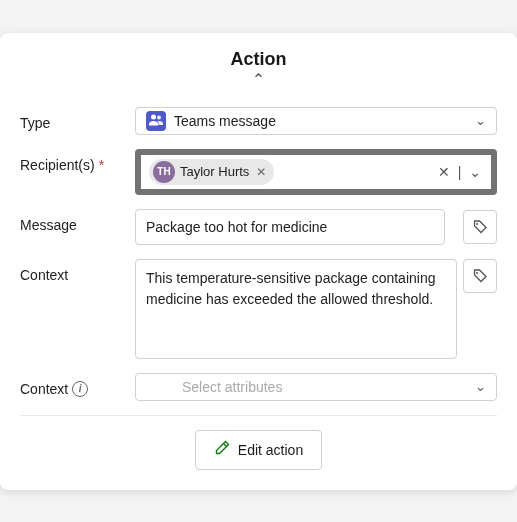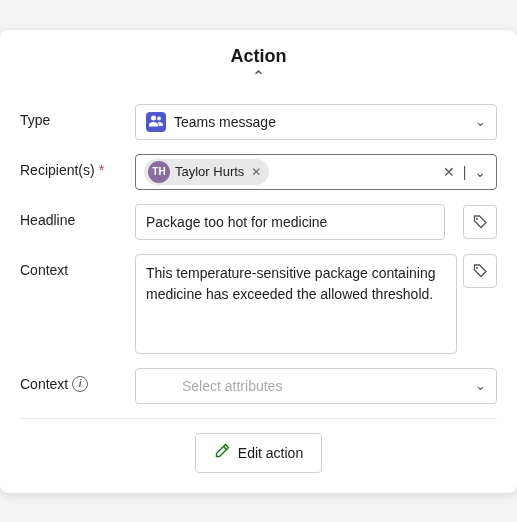--- a/index.html
+++ b/index.html
@@ -95,21 +95,21 @@
       display: flex;
       align-items: center;
       justify-content: space-between;
       border: 1px solid #d1d1d1;
       border-radius: 4px;
       padding: 7px 10px;
       background: #fff;
       cursor: pointer;
       font-size: 14px;
       color: #222;
-      height: 36px;
+      height: 28px;
     }
 
     .dropdown-left {
       display: flex;
       align-items: center;
       gap: 8px;
     }
 
     .teams-icon {
       width: 20px;
@@ -118,21 +118,21 @@
 
     .chevron-down {
       color: #555;
       font-size: 13px;
     }
 
     .recipient-field {
       flex: 1;
       display: flex;
       align-items: center;
-      border: 1px solid #737373;
+      border: 6px solid #737373;
       border-radius: 4px;
       padding: 4px 8px;
       background: #fff;
       min-height: 36px;
       gap: 6px;
     }
 
     .recipient-tag {
       display: flex;
       align-items: center;
@@ -315,21 +315,21 @@
           <span>✕</span>
           <span class="divider-v">|</span>
           <span class="chevron-down">⌄</span>
         </div>
       </div>
     </div>
   </div>
 
   <div class="form-row">
     <div class="form-label">
-      <span>Headline</span>
+      <span>Message</span>
     </div>
     <div class="form-control-wrap text-input-wrap">
       <input type="text" class="text-input" value="Package too hot for medicine" style="">
       <div class="edit-icon-btn">
         <svg width="16" height="16" viewBox="0 0 16 16" fill="none" xmlns="http://www.w3.org/2000/svg">
           <path d="M2 2h5.5l6.5 6.5-5 5L2.5 7V2H2z" stroke="#555" stroke-width="1.3" fill="none"></path>
           <circle cx="5" cy="5" r="1" fill="#555"></circle>
         </svg>
       </div>
     </div>

